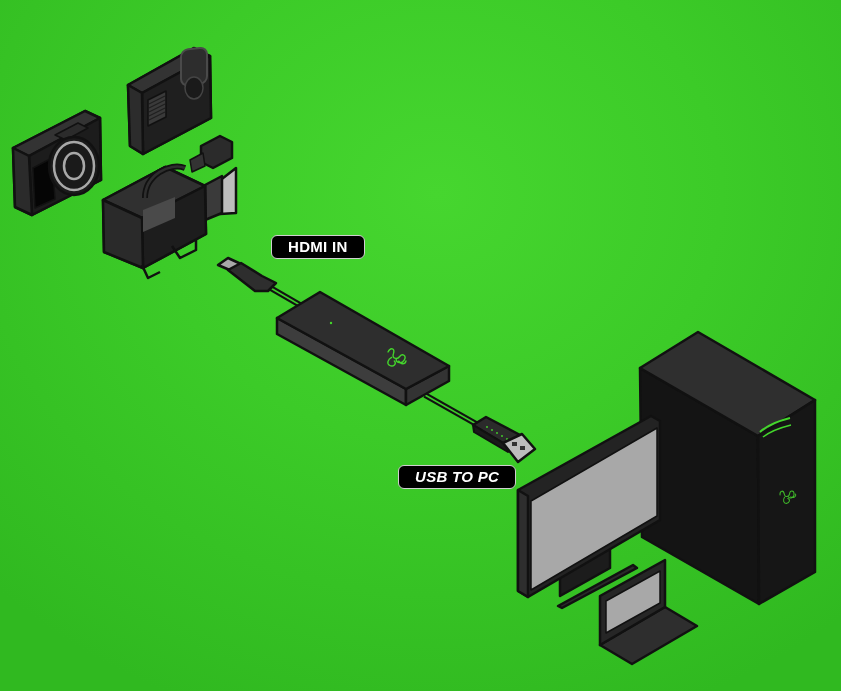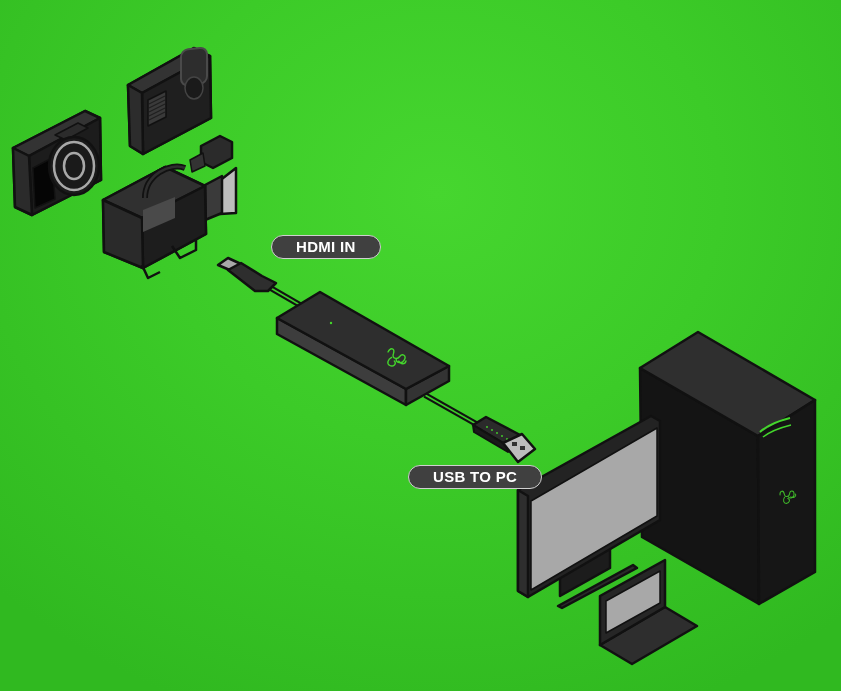--- a/index.html
+++ b/index.html
@@ -4,33 +4,33 @@
 <style>
   html, body { margin: 0; padding: 0; }
   body {
     width: 841px; height: 691px; overflow: hidden; position: relative;
     background: radial-gradient(ellipse 75% 80% at 52% 28%, #46d62f 0%, #3ccb28 45%, #30b920 100%);
     font-family: "Liberation Sans", "DejaVu Sans", sans-serif;
   }
   #scene { position: absolute; left: 0; top: 0; width: 841px; height: 691px; }
   .label {
     position: absolute;
-    background: #404040;
+    background: #000000;
     color: #ffffff;
     border: 1.5px solid #cfcfcf;
-    border-radius: 12px;
+    border-radius: 6px;
     font-weight: bold;
     font-size: 15px;
     letter-spacing: 0.3px;
     line-height: 22px;
-    padding: 0 24px;
+    padding: 0 16px;
     white-space: nowrap;
   }
   #label-hdmi { left: 271px; top: 235px; }
-  #label-usb  { left: 408px; top: 465px; }
+  #label-usb  { left: 398px; top: 465px; font-style: italic; }
 </style>
 </head>
 <body>
 
 <svg id="scene" viewBox="0 0 841 691" xmlns="http://www.w3.org/2000/svg">
   <defs>
     <g id="razer-snake">
       <path d="M0,0 c3,-6 8,-4 6,2 c-2,5 4,7 7,3 c3,-4 8,-1 5,4 c-3,5 -9,3 -9,-1 M4,6 c-4,2 -6,7 -2,9 c4,2 8,-2 5,-5 M12,10 c2,4 7,4 8,0" fill="none" stroke-width="1.5" stroke-linecap="round"></path>
     </g>
   </defs>

